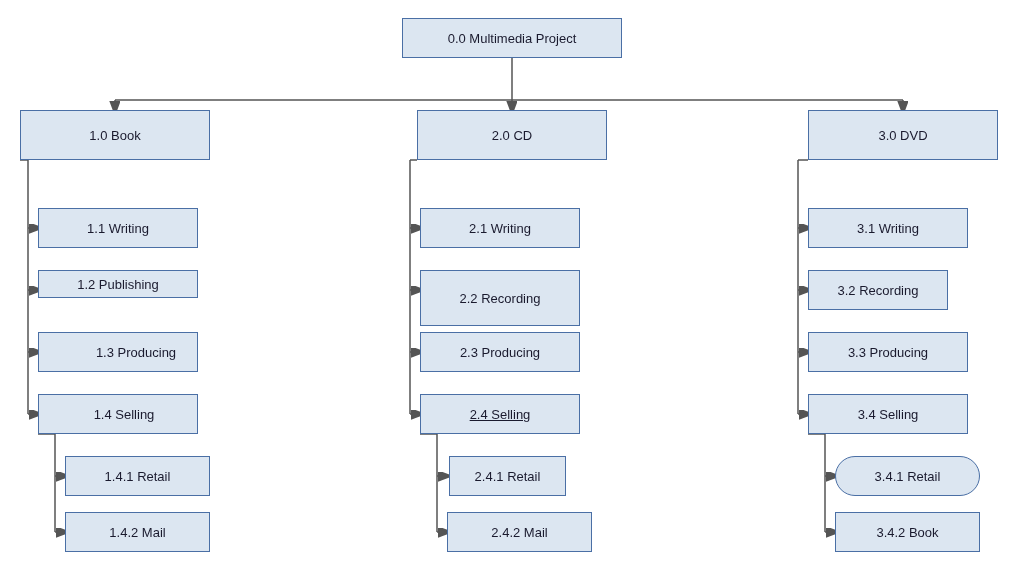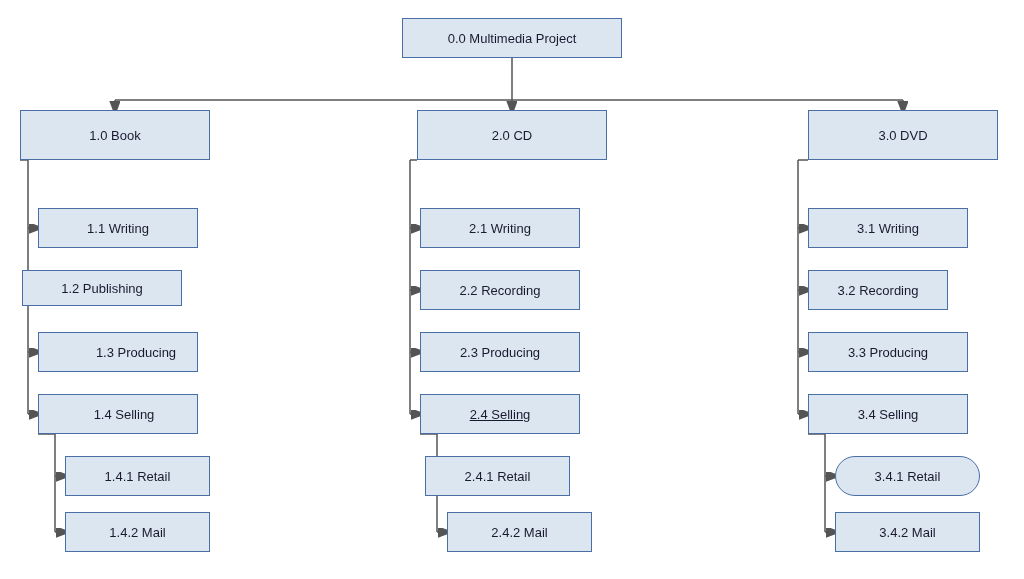--- a/index.html
+++ b/index.html
@@ -47,33 +47,33 @@
       left: 417px;
     }
     .node-3 {
       width: 190px;
       height: 50px;
       top: 110px;
       left: 808px;
     }
     
     .node-1-1 { width: 160px; height: 40px; top: 208px; left: 38px; }
-    .node-1-2 { width: 160px; height: 36px; top: 270px; left: 22px; }
+    .node-1-2 { width: 160px; height: 28px; top: 270px; left: 38px; }
     .node-1-3 { width: 160px; height: 40px; top: 332px; left: 38px; padding-left: 36px; }
     .node-1-4 { width: 160px; height: 40px; top: 394px; left: 38px; padding-left: 12px; }
     
     .node-1-4-1 { width: 145px; height: 40px; top: 456px; left: 65px; }
     .node-1-4-2 { width: 145px; height: 40px; top: 512px; left: 65px; }
     
     .node-2-1 { width: 160px; height: 40px; top: 208px; left: 420px; }
-    .node-2-2 { width: 160px; height: 40px; top: 270px; left: 420px; justify-content: center; }
+    .node-2-2 { width: 160px; height: 56px; top: 270px; left: 420px; justify-content: center; }
     .node-2-3 { width: 160px; height: 40px; top: 332px; left: 420px; }
     .node-2-4 { width: 160px; height: 40px; top: 394px; left: 420px; text-decoration: underline; }
     
-    .node-2-4-1 { width: 145px; height: 40px; top: 456px; left: 425px; }
+    .node-2-4-1 { width: 117px; height: 40px; top: 456px; left: 449px; }
     .node-2-4-2 { width: 145px; height: 40px; top: 512px; left: 447px; }
     
     .node-3-1 { width: 160px; height: 40px; top: 208px; left: 808px; }
     .node-3-2 { width: 140px; height: 40px; top: 270px; left: 808px; }
     .node-3-3 { width: 160px; height: 40px; top: 332px; left: 808px; }
     .node-3-4 { width: 160px; height: 40px; top: 394px; left: 808px; }
     
     .node-3-4-1 { width: 145px; height: 40px; top: 456px; left: 835px; border-radius: 20px; }
     .node-3-4-2 { width: 145px; height: 40px; top: 512px; left: 835px; }
 
@@ -219,16 +219,16 @@
   <div class="node node-3-3">
     <span>3.3 Producing</span>
   </div>
   <div class="node node-3-4">
     <span>3.4 Selling</span>
   </div>
   <div class="node node-3-4-1">
     <span>3.4.1 Retail</span>
   </div>
   <div class="node node-3-4-2">
-    <span>3.4.2 Mail</span>
+    <span>3.4.2 Book</span>
   </div>
 
 </div>
 
 </body></html>

